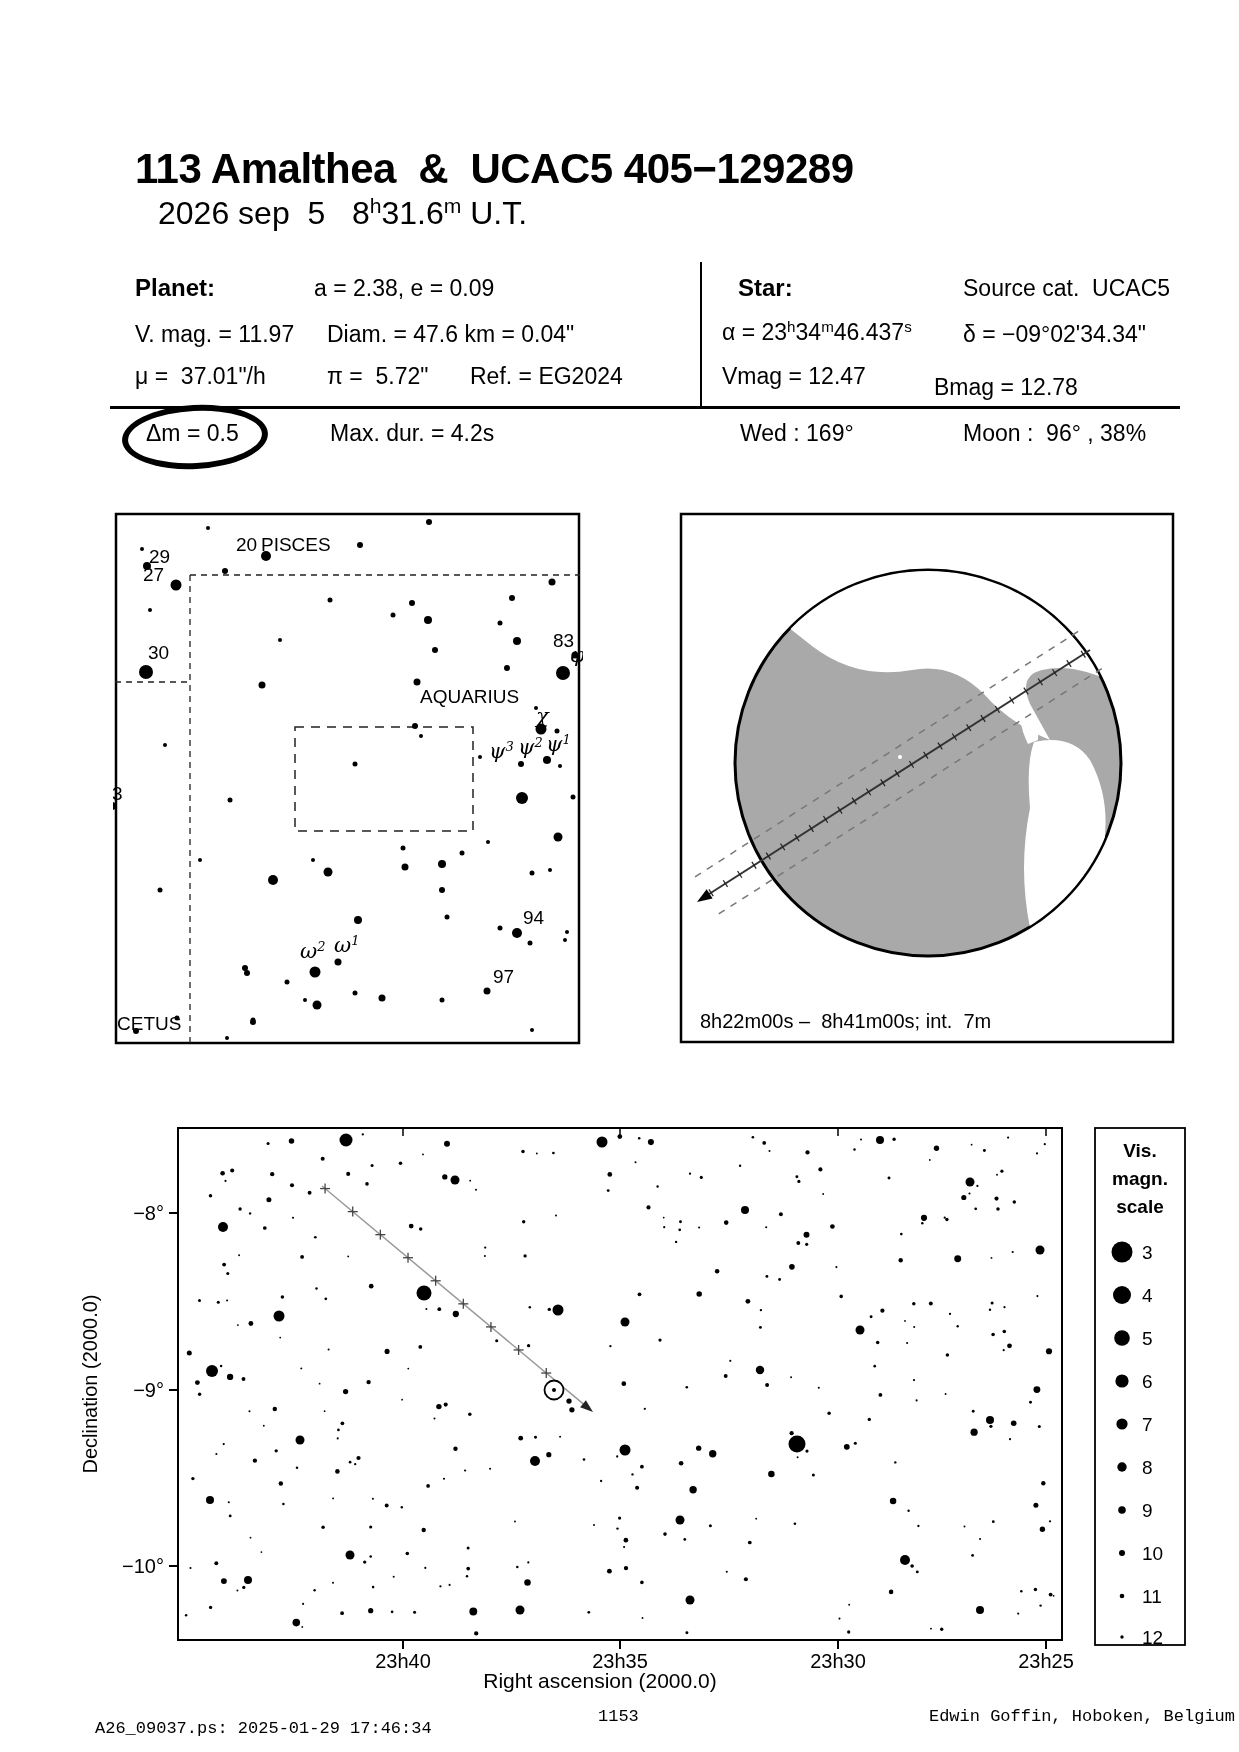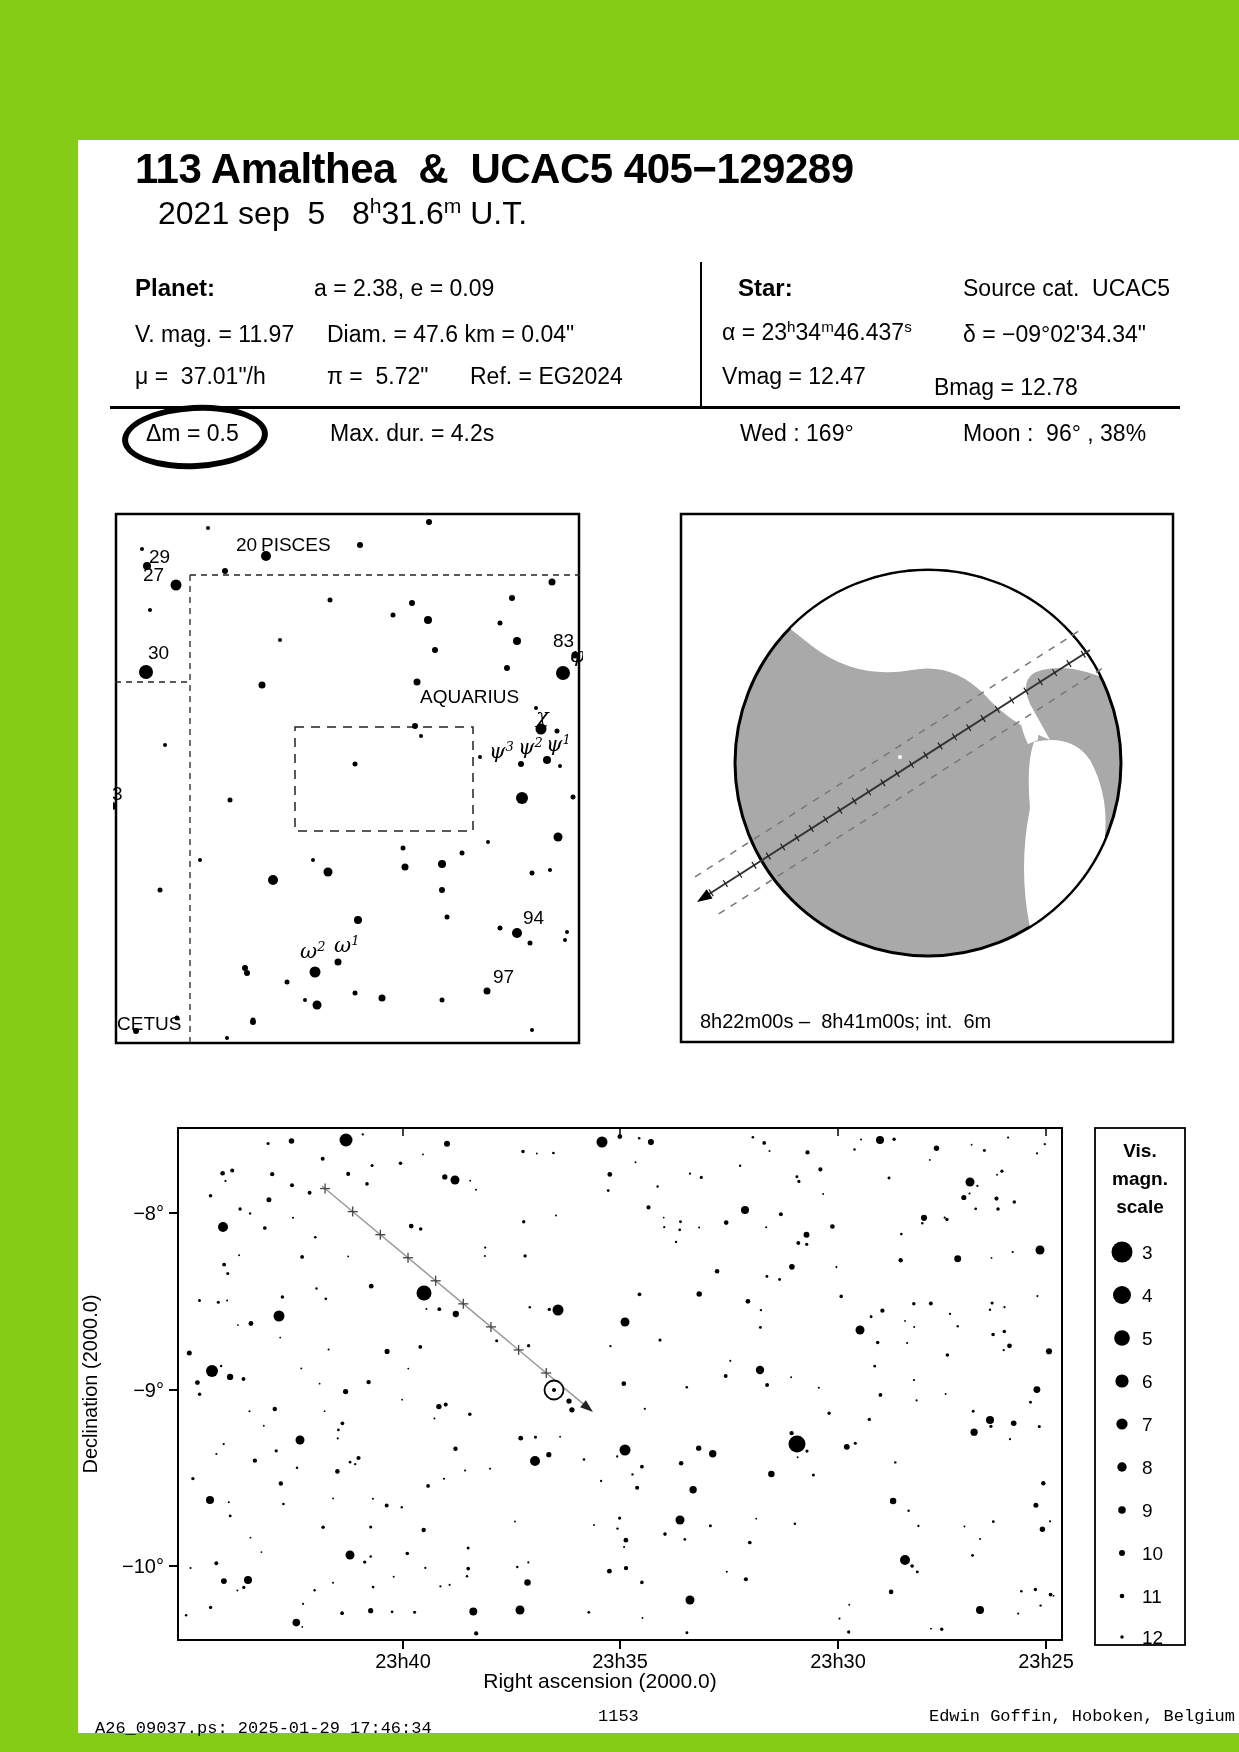--- a/index.html
+++ b/index.html
@@ -1,16 +1,16 @@
 <!DOCTYPE html>
 <html><head>
 <meta charset="utf-8">
 <style>
   html,body{margin:0;padding:0;background:#000;}
-  #canvas{position:relative;width:1239px;height:1752px;background:#84cc16;overflow:hidden;
+  #canvas{position:relative;width:1239px;height:1752px;background:#ffffff;overflow:hidden;
           font-family:"Liberation Sans",sans-serif;color:#000;}
   #paper{position:absolute;left:78px;top:140px;width:1161px;height:1593px;background:#fff;}
   .t{position:absolute;white-space:pre;line-height:1.1;}
   .title{font-size:42px;font-weight:bold;letter-spacing:-0.5px;}
   .date{font-size:32px;}
   .info{font-size:23px;}
   .hd{font-weight:bold;font-size:24px;}
   .sup{font-size:0.66em;position:relative;top:-0.5em;}
   .vline{position:absolute;background:#000;}
   .hrule{position:absolute;background:#000;}
@@ -21,21 +21,21 @@
   svg text{font-family:"Liberation Sans",sans-serif;fill:#000;}
   .greek{font-family:"DejaVu Serif",serif;font-style:italic;}
 </style>
 </head>
 <body>
 
 <div id="canvas">
   <div id="paper"></div>
 
   <div class="t title" style="left:135px;top:146px;">113 Amalthea  &amp;  UCAC5 405−129289</div>
-  <div class="t date" style="left:158px;top:196px;"><span>2021 sep  5</span><span>   </span><span>8</span><span class="sup">h</span><span>31.6</span><span class="sup">m</span><span> U.T.</span></div>
+  <div class="t date" style="left:158px;top:196px;"><span>2026 sep  5</span><span>   </span><span>8</span><span class="sup">h</span><span>31.6</span><span class="sup">m</span><span> U.T.</span></div>
 
   <div class="t info hd" style="left:135px;top:275px;">Planet:</div>
   <div class="t info" style="left:314px;top:276px;">a = 2.38, e = 0.09</div>
   <div class="t info hd" style="left:722px;top:275px;margin-left:16px;">Star:</div>
   <div class="t info" style="left:963px;top:276px;">Source cat.  UCAC5</div>
 
   <div class="t info" style="left:135px;top:322px;">V. mag. = 11.97</div>
   <div class="t info" style="left:327px;top:322px;text-align:right;">Diam. = 47.6 km = 0.04"</div>
   <div class="t info" style="left:722px;top:320px;"><span>α = 23</span><span class="sup">h</span><span>34</span><span class="sup">m</span><span>46.437</span><span class="sup">s</span></div>
   <div class="t info" style="left:963px;top:322px;">δ = −09°02'34.34"</div>
@@ -199,21 +199,21 @@
       <line x1="813.4449916065983" y1="831.9184634184379" x2="809.1295756811446" y2="825.1822044128518" stroke="#222" stroke-width="1.2"></line>
       <line x1="799.1304412197276" y1="841.0887222600269" x2="794.8150252942739" y2="834.3524632544407" stroke="#222" stroke-width="1.2"></line>
       <line x1="784.815890832857" y1="850.2589811016159" x2="780.5004749074034" y2="843.5227220960297" stroke="#222" stroke-width="1.2"></line>
       <line x1="770.5013404459863" y1="859.429239943205" x2="766.1859245205327" y2="852.6929809376188" stroke="#222" stroke-width="1.2"></line>
       <line x1="756.1867900591158" y1="868.5994987847939" x2="751.8713741336621" y2="861.8632397792078" stroke="#222" stroke-width="1.2"></line>
       <line x1="741.8722396722451" y1="877.7697576263829" x2="737.5568237467915" y2="871.0334986207968" stroke="#222" stroke-width="1.2"></line>
       <line x1="727.5576892853744" y1="886.940016467972" x2="723.2422733599208" y2="880.2037574623859" stroke="#222" stroke-width="1.2"></line>
       <line x1="713.2431388985037" y1="896.110275309561" x2="708.9277229730501" y2="889.3740163039748" stroke="#222" stroke-width="1.2"></line>
       <polygon points="697,902 706.6636371867247,889.277417073434 712.5973340842235,898.5397732061149" fill="#000"></polygon>
     </svg>
-  <div class="t caption" style="left:700px;top:1010px;">8h22m00s –  8h41m00s; int.  6m</div>
+  <div class="t caption" style="left:700px;top:1010px;">8h22m00s –  8h41m00s; int.  7m</div>
 
   <svg id="bottom-svg" style="left:80px;top:1100px;" width="1130" height="600" viewBox="80 1100 1130 600">
       <rect x="178" y="1128" width="884" height="512" fill="#fff" stroke="#000" stroke-width="2"></rect>
       <circle cx="914.0" cy="1380.1" r="1.12" fill="#000"></circle>
       <circle cx="455.5" cy="1448.8" r="2.21" fill="#000"></circle>
       <circle cx="623.8" cy="1383.7" r="2.36" fill="#000"></circle>
       <circle cx="535.5" cy="1437.3" r="1.49" fill="#000"></circle>
       <circle cx="760.9" cy="1310.1" r="1.21" fill="#000"></circle>
       <circle cx="936.5" cy="1148.3" r="2.69" fill="#000"></circle>
       <circle cx="323.1" cy="1527.3" r="1.74" fill="#000"></circle>

